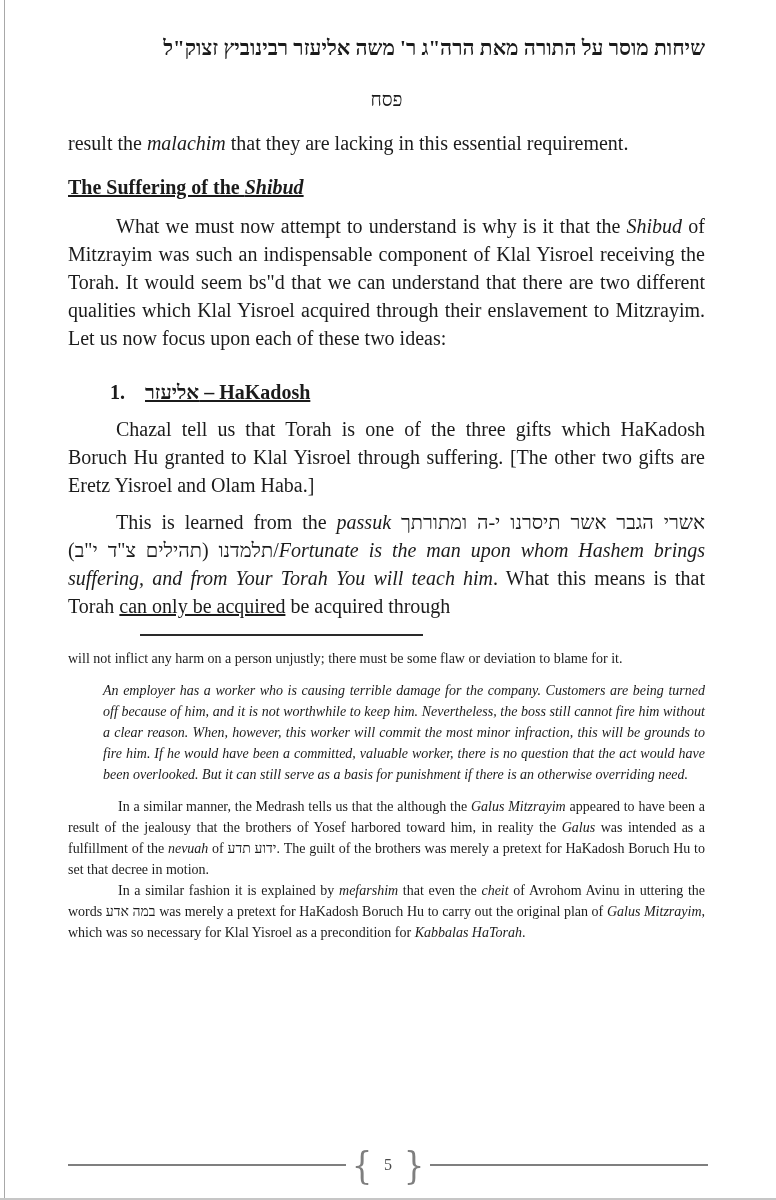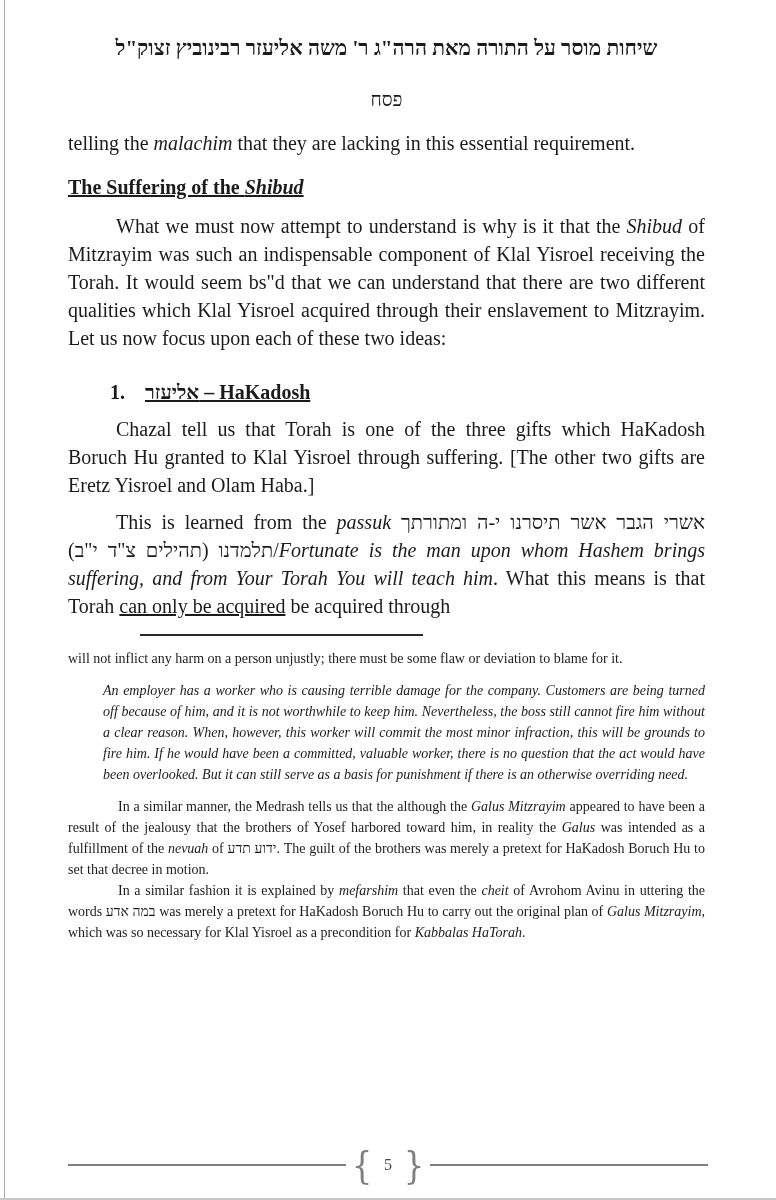--- a/index.html
+++ b/index.html
@@ -18,21 +18,21 @@
   }
   .edge-bottom {
     position: absolute; left: 0; right: 0; bottom: 0;
     height: 2px; background: #c6c6c6;
   }
   .content {
     position: absolute; left: 68px; top: 0; width: 637px;
   }
   .doc-title {
     margin: 34px 0 0 0;
-    text-align: center;
+    text-align: right;
     direction: rtl;
     font-weight: bold;
     font-size: 21px;
     line-height: 28px;
   }
   .doc-subtitle {
     margin: 25px 0 0 0;
     text-align: center;
     direction: rtl;
     font-size: 19px;
@@ -109,21 +109,21 @@
 <div class="page">
   <div class="edge-left"></div>
   <div class="edge-bottom"></div>
 
   <div class="content">
 
     <div class="doc-title">שיחות מוסר על התורה מאת הרה"ג ר' משה אליעזר רבינוביץ זצוק"ל</div>
 
     <div class="doc-subtitle">פסח</div>
 
-    <p class="p-body" id="p-cont"><span>telling the </span><span class="seg-i">malachim</span><span> that they are lacking in this essential requirement.</span></p>
+    <p class="p-body" id="p-cont"><span>result the </span><span class="seg-i">malachim</span><span> that they are lacking in this essential requirement.</span></p>
 
     <div class="h-section"><span>The Suffering of the </span><span class="seg-i">Shibud</span></div>
 
     <p class="p-body" id="p-intro"><span>What we must now attempt to understand is why is it that the </span><span class="seg-i">Shibud</span><span> of Mitzrayim was such an indispensable component of Klal Yisroel receiving the Torah. It would seem bs"d that we can understand that there are two different qualities which Klal Yisroel acquired through their enslavement to Mitzrayim. Let us now focus upon each of these two ideas:</span></p>
 
     <div class="h-numbered">
       <span class="num">1.</span><span class="txt"><span>אליעזר</span><span> – HaKadosh</span></span>
     </div>
 
     <p class="p-body" id="p-chazal"><span>Chazal tell us that Torah is one of the three gifts which HaKadosh Boruch Hu granted to Klal Yisroel through suffering. [The other two gifts are Eretz Yisroel and Olam Haba.]</span></p>

